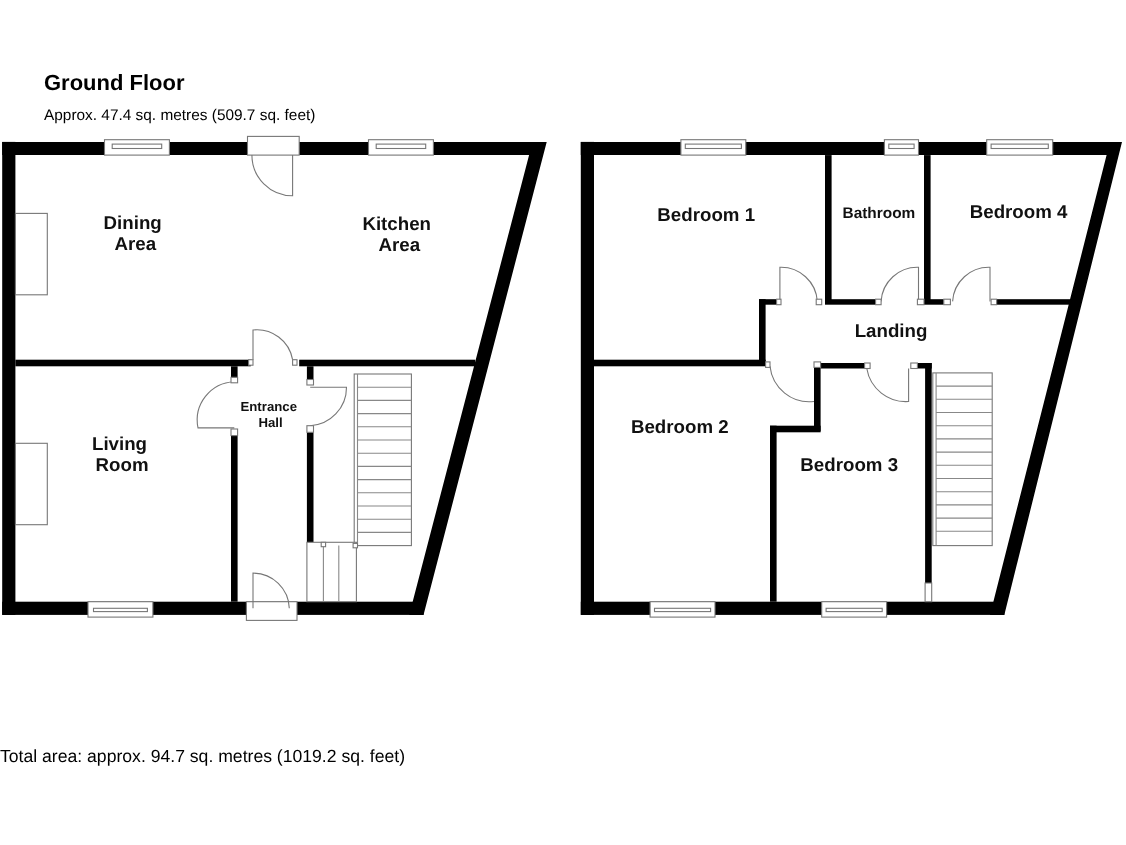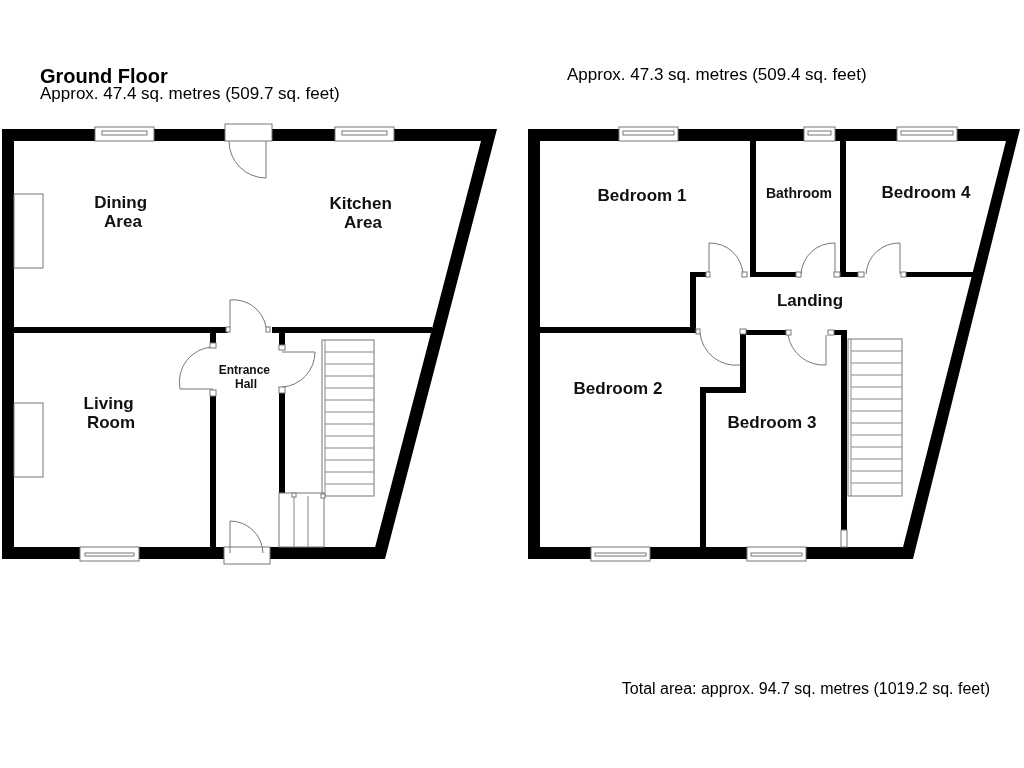--- a/index.html
+++ b/index.html
@@ -1,38 +1,37 @@
 <!DOCTYPE html>
 <html><head>
   <meta charset="utf-8">
   <style>
     html, body { margin: 0; padding: 0; background: #ffffff; }
     body { width: 1024px; height: 768px; position: relative; overflow: hidden; font-family: "Liberation Sans", sans-serif; color: #000; }
     .floor-title { position: absolute; text-align: left; width: 400px; }
     .floor-title .name { font-weight: bold; font-size: 20px; line-height: 22px; }
-    .floor-title .area { font-size: 17px; line-height: 14px; }
+    .floor-title .area { font-size: 14px; line-height: 14px; margin-top: 10px; }
     #gf-title { left: 40px; top: 65px; }
     #ff-title { left: 567px; top: 68px; }
-    .total { position: absolute; left: 0; width: 990px; top: 680px; text-align: right; font-size: 16px; }
+    .total { position: absolute; left: 0; width: 990px; top: 680px; text-align: left; font-size: 16px; }
     svg { position: absolute; left: 0; top: 0; }
     .wall { fill: #000; }
     .thin { fill: #fff; stroke: #777; stroke-width: 1; }
     .arc { fill: none; stroke: #777; stroke-width: 1; }
     .label { font-family: "Liberation Sans", sans-serif; font-weight: bold; fill: #111; text-anchor: middle; }
   </style>
 </head>
 <body>
 
 <div class="floor-title" id="gf-title">
   <div class="name">Ground Floor</div>
   <div class="area">Approx. 47.4 sq. metres (509.7 sq. feet)</div>
 </div>
 
 <div class="floor-title" id="ff-title">
-  <div class="area">Approx. 47.3 sq. metres (509.4 sq. feet)</div>
 </div>
 
 <svg width="1024" height="768" viewBox="0 0 1024 768">
 
   <g>
 
     <rect class="wall" x="2" y="129" width="12" height="430"></rect>
     <polygon class="wall" points="2,129 497,129 385,559 372,559 481,141 2,141"></polygon>
     <rect class="wall" x="2" y="547" width="383" height="12"></rect>
 

